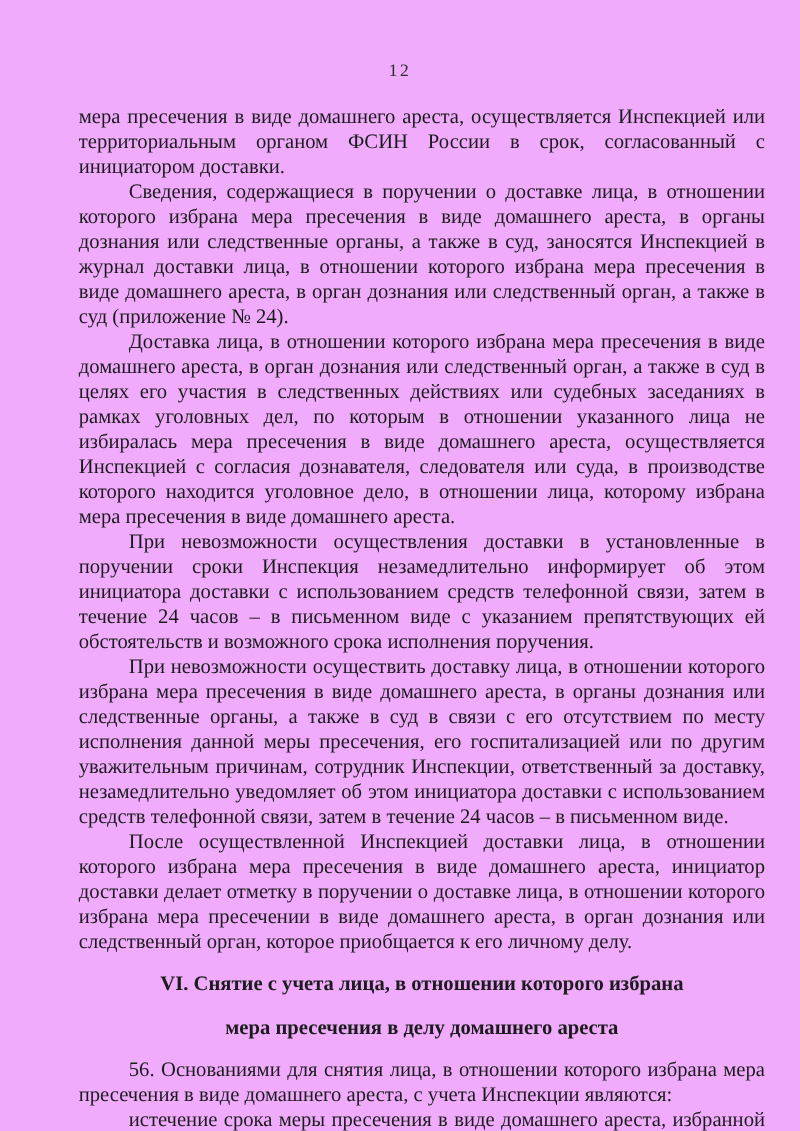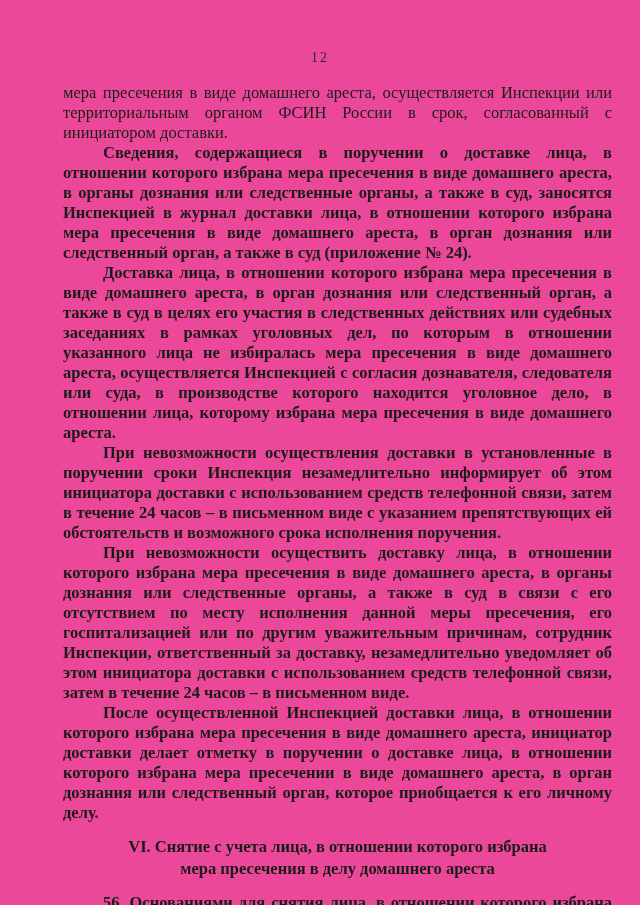--- a/index.html
+++ b/index.html
@@ -4,21 +4,21 @@
 <style>
   html, body {
     margin: 0;
     padding: 0;
     background: #ffffff;
   }
   .page {
     position: relative;
     width: 640px;
     height: 905px;
-    background: #ec4899;
+    background: #f0abfc;
     overflow: hidden;
     font-family: "Liberation Serif", "DejaVu Serif", serif;
     color: #1b1b1b;
     box-sizing: border-box;
   }
   .page-number {
     padding-top: 50px;
     text-align: center;
     font-size: 14px;
     letter-spacing: 2px;
@@ -29,44 +29,44 @@
     font-size: 16.5px;
     line-height: 20px;
     text-align: justify;
     text-justify: inter-word;
   }
   .para {
     margin: 0;
   }
   .para.indent {
     text-indent: 40px;
-    font-weight: bold;
   }
   .section-heading {
     font-weight: bold;
     text-align: center;
     text-indent: 0;
     margin: 13px 0 13px 0;
     line-height: 22px;
     font-size: 16.5px;
   }
   .section-heading div {
     white-space: nowrap;
+    margin-top: 13px;
   }
 </style>
 </head>
 <body>
 
 <div class="page">
 
   <div class="page-number">12</div>
 
   <div class="content">
 
-    <p class="para">мера пресечения в виде домашнего ареста, осуществляется Инспекции или территориальным органом ФСИН России в срок, согласованный с инициатором доставки.</p>
+    <p class="para">мера пресечения в виде домашнего ареста, осуществляется Инспекцией или территориальным органом ФСИН России в срок, согласованный с инициатором доставки.</p>
 
     <p class="para indent">Сведения, содержащиеся в поручении о доставке лица, в отношении которого избрана мера пресечения в виде домашнего ареста, в органы дознания или следственные органы, а также в суд, заносятся Инспекцией в журнал доставки лица, в отношении которого избрана мера пресечения в виде домашнего ареста, в орган дознания или следственный орган, а также в суд (приложение № 24).</p>
 
     <p class="para indent">Доставка лица, в отношении которого избрана мера пресечения в виде домашнего ареста, в орган дознания или следственный орган, а также в суд в целях его участия в следственных действиях или судебных заседаниях в рамках уголовных дел, по которым в отношении указанного лица не избиралась мера пресечения в виде домашнего ареста, осуществляется Инспекцией с согласия дознавателя, следователя или суда, в производстве которого находится уголовное дело, в отношении лица, которому избрана мера пресечения в виде домашнего ареста.</p>
 
     <p class="para indent">При невозможности осуществления доставки в установленные в поручении сроки Инспекция незамедлительно информирует об этом инициатора доставки с использованием средств телефонной связи, затем в течение 24 часов – в письменном виде с указанием препятствующих ей обстоятельств и возможного срока исполнения поручения.</p>
 
     <p class="para indent">При невозможности осуществить доставку лица, в отношении которого избрана мера пресечения в виде домашнего ареста, в органы дознания или следственные органы, а также в суд в связи с его отсутствием по месту исполнения данной меры пресечения, его госпитализацией или по другим уважительным причинам, сотрудник Инспекции, ответственный за доставку, незамедлительно уведомляет об этом инициатора доставки с использованием средств телефонной связи, затем в течение 24 часов – в письменном виде.</p>
 
     <p class="para indent">После осуществленной Инспекцией доставки лица, в отношении которого избрана мера пресечения в виде домашнего ареста, инициатор доставки делает отметку в поручении о доставке лица, в отношении которого избрана мера пресечении в виде домашнего ареста, в орган дознания или следственный орган, которое приобщается к его личному делу.</p>

